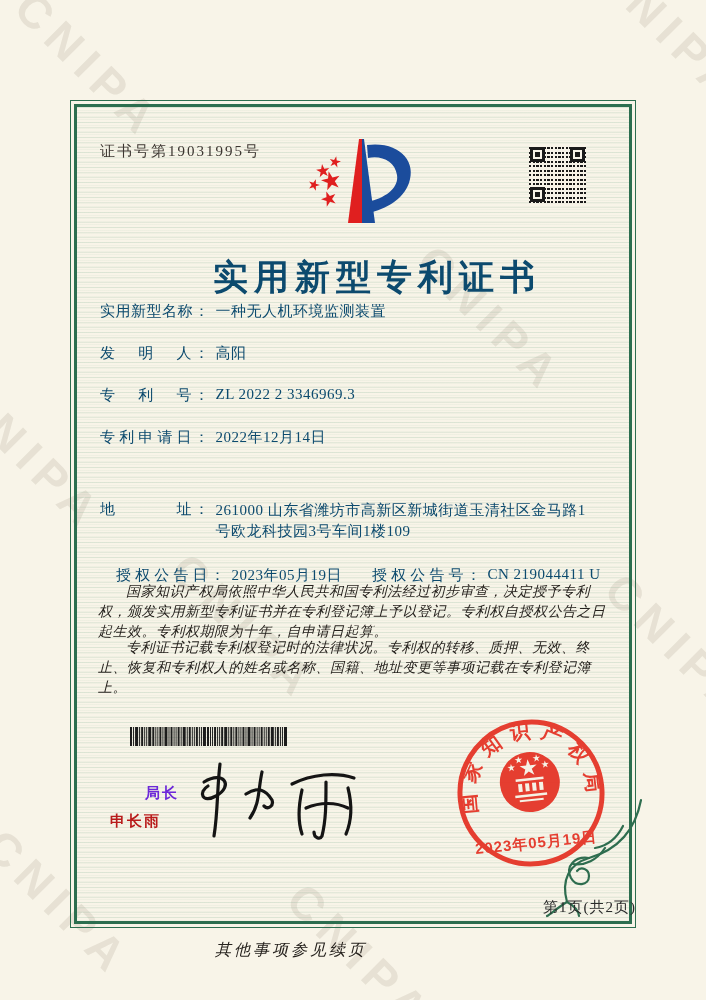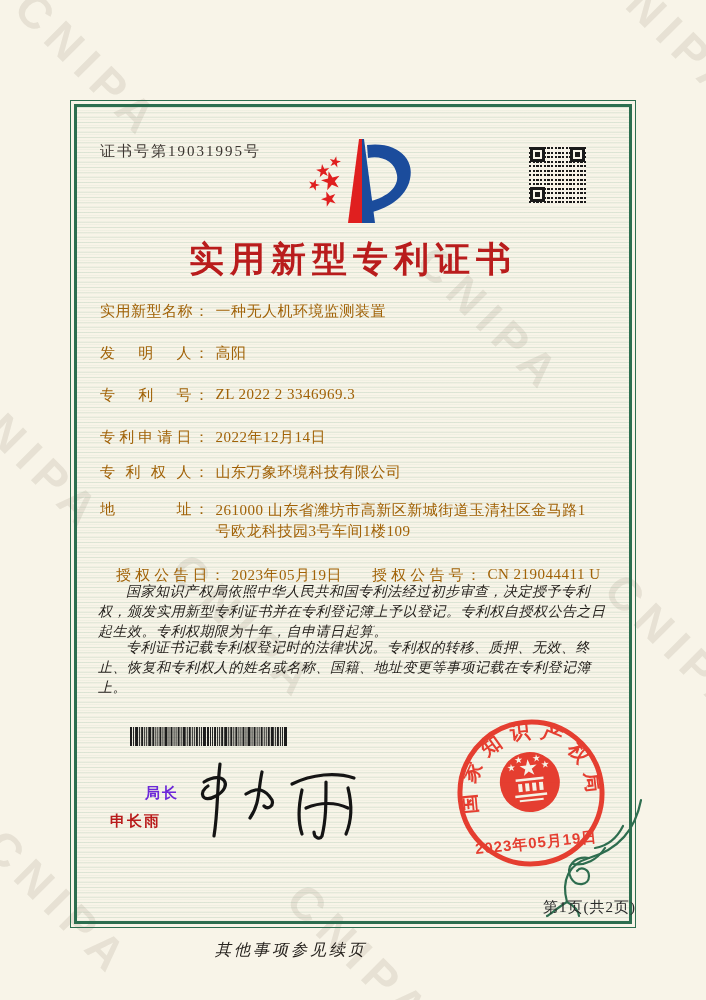--- a/index.html
+++ b/index.html
@@ -49,25 +49,25 @@
     position:absolute;left:529px;top:146px;width:57px;height:57px;
     background-color:#f7f3e8;
     background-image:
       repeating-linear-gradient(0deg, rgba(247,243,232,0) 0 2px, #f7f3e8 2px 4px, rgba(247,243,232,0) 4px 6px, #f7f3e8 6px 9px),
       repeating-linear-gradient(90deg, #1a1a1a 0 2px, rgba(0,0,0,0) 2px 4px, #1a1a1a 4px 6px, rgba(0,0,0,0) 6px 7px, #1a1a1a 7px 10px, rgba(0,0,0,0) 10px 11px);
   }
   .fp{position:absolute;width:9px;height:9px;border:3px solid #1a1a1a;background:#f7f3e8;}
   .fp::after{content:"";position:absolute;inset:2px;background:#1a1a1a;}
   .fp.tl{left:1px;top:1px;} .fp.tr{right:1px;top:1px;} .fp.bl{left:1px;bottom:1px;}
   .cert-title{
-    position:absolute;left:70px;top:236px;width:566px;text-align:center;
-    font-size:35px;font-weight:600;letter-spacing:6px;color:#b91c1c;
-  }
-  
-  .row{position:absolute;left:100px;font-size:15px;color:#a16207;letter-spacing:0.5px;white-space:nowrap;}
+    position:absolute;left:70px;top:254px;width:566px;text-align:center;
+    font-size:35px;font-weight:600;letter-spacing:6px;color:#0c4a6e;padding-left:24px;
+  }
+  
+  .row{position:absolute;left:100px;font-size:15px;color:#0c4a6e;letter-spacing:0.5px;white-space:nowrap;}
   .r1{top:302px;} .r2{top:344px;} .r3{top:386px;} .r4{top:428px;}
   .r5{top:463px;} .r6{top:500px;} .r7{top:566px;margin-left:16px;}
   .flabel{display:inline-block;width:92px;text-align:justify;text-align-last:justify;vertical-align:top;}
   .colon{display:inline-block;margin:0 6px 0 2px;vertical-align:top;}
   .fvalue{vertical-align:top;}
   .addr{display:inline-block;width:376px;white-space:normal;line-height:21px;vertical-align:top;}
   .grant2{position:absolute;left:256px;top:0;white-space:nowrap;}
   
   .para{
     position:absolute;left:98px;width:514px;
@@ -156,23 +156,20 @@
     <span class="flabel">实用新型名称</span><span class="colon">：</span><span class="fvalue">一种无人机环境监测装置</span>
   </div>
   <div class="row r2">
     <span class="flabel">发明人</span><span class="colon">：</span><span class="fvalue">高阳</span>
   </div>
   <div class="row r3">
     <span class="flabel">专利号</span><span class="colon">：</span><span class="fvalue">ZL 2022 2 3346969.3</span>
   </div>
   <div class="row r4">
     <span class="flabel">专利申请日</span><span class="colon">：</span><span class="fvalue">2022年12月14日</span>
-  </div>
-  <div class="row r5">
-    <span class="flabel">专利权人</span><span class="colon">：</span><span class="fvalue">山东万象环境科技有限公司</span>
   </div>
   <div class="row r6">
     <span class="flabel">地址</span><span class="colon">：</span><span class="fvalue addr">261000 山东省潍坊市高新区新城街道玉清社区金马路1号欧龙科技园3号车间1楼109</span>
   </div>
   <div class="row r7">
     <span class="flabel">授权公告日</span><span class="colon">：</span><span class="fvalue">2023年05月19日</span>
     <span class="grant2">
       <span class="flabel">授权公告号</span><span class="colon">：</span><span class="fvalue">CN 219044411 U</span>
     </span>
   </div>

